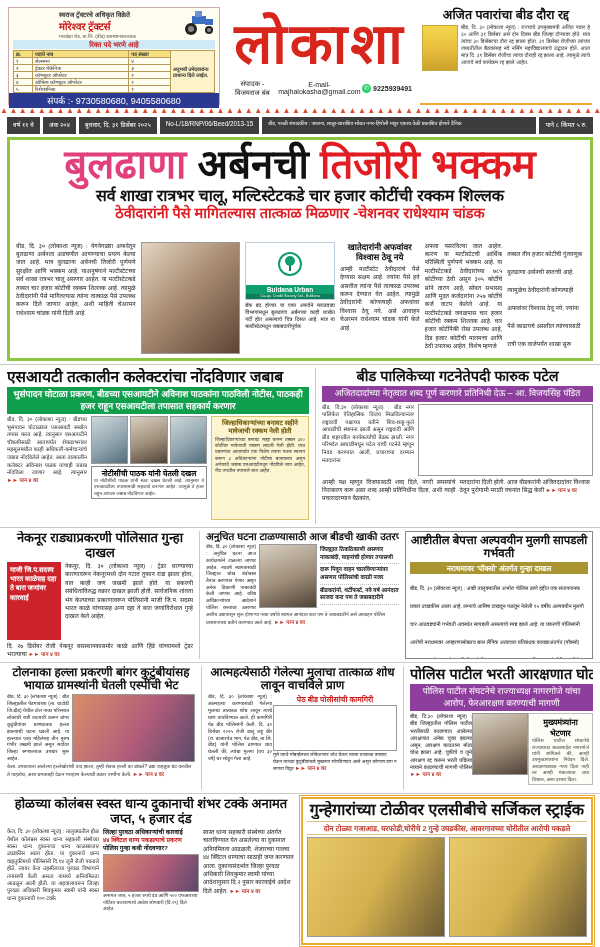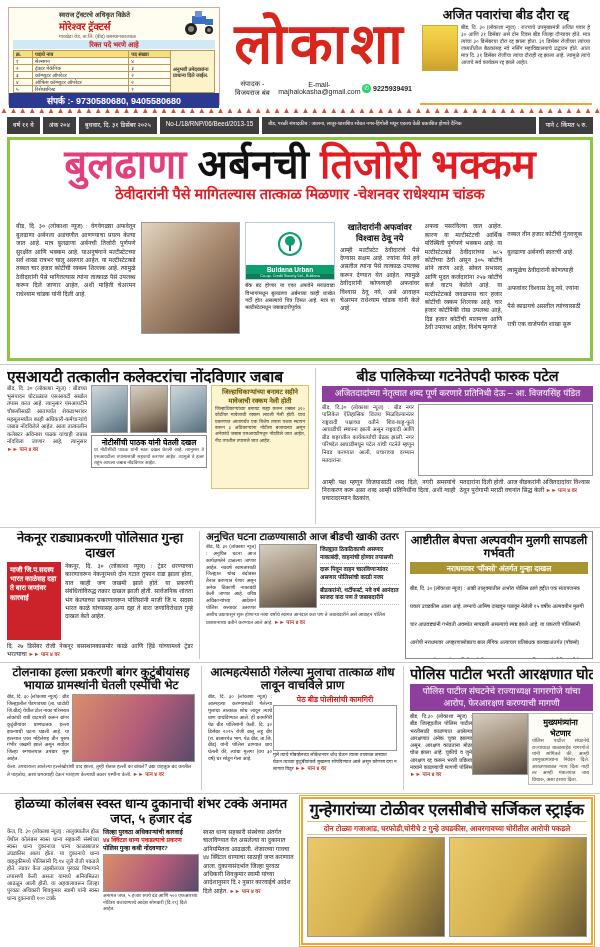--- a/index.html
+++ b/index.html
@@ -12,21 +12,21 @@
   .ad-head { position:relative; padding:2px 3px 0 6px;margin-left:44px; }
   .ad-line1 { font-size:6.5px; color:#333; font-weight:bold; }
   .ad-name { font-size:10px; color:#c81f1f; font-weight:bold; }
   .ad-line3 { font-size:4.8px; color:#555; }
   .ad-tractor { position:absolute; right:3px; top:2px; }
   .ad-strip { background:#cfe9f7; color:#c81f1f; font-weight:bold; font-size:7px; text-align:center; margin:1px 4px; }
   .ad-table { border-collapse:collapse; margin:0 4px; flex:1; }
   .ad-table th, .ad-table td { border:1px solid #b99a5a; font-size:5px; padding:0 2px; text-align:left; color:#333; }
   .ad-table th { background:#f6df7f; font-weight:bold; }
   .ad-note { background:#fdf3c8; font-size:5px; color:#a33; text-align:center; width:44px; font-weight:bold; }
-  .ad-contact { background:#2b3990; color:#fff; font-weight:bold; font-size:9px; text-align:center; padding:1px 0; }
+  .ad-contact { background:#2b3990; color:#fff; font-weight:normal; font-size:9px; text-align:center; padding:1px 0; }
   .masthead { flex:1; text-align:center; padding-top:6px; }
   .mast-title { color:#d9261c; font-weight:bold; font-size:56px; line-height:62px; letter-spacing:3px; }
   .mast-row { display:flex; justify-content:space-between; align-items:center; font-size:7px; color:#222; padding:4px 2px 0 2px; }
   .wa { display:inline-flex; align-items:center; gap:2px; font-weight:bold; }
   .wa-dot { width:9px; height:9px; background:#25d366; border-radius:50%; color:#fff; font-size:6px; line-height:9px; text-align:center; display:inline-block; }
   .top-art { width:172px; padding:1px 2px; border-bottom:2px solid #f0a830; }
   .top-art h2 { font-size:12.5px; color:#111; text-align:center; line-height:1.15; margin-bottom:2px; }
   .top-art-body { font-size:5.2px; color:#333; text-align:justify; line-height:1.35; }
   .ajit-photo { float:left; width:36px; height:46px; margin:1px 3px 1px 0; background:linear-gradient(180deg,#f3d84e 0%,#e8bd3c 55%,#caa22e 100%); border:1px solid #c9a93a; }
 
@@ -244,20 +244,21 @@
     <span class="dl-cell">बुधवार, दि. ३१ डिसेंबर २०२५</span>
     <span class="dl-cell">No-L/18/RNP/06/Beed/2013-15</span>
     <span class="dl-cell dl-grow">बीड, परळी संपादकीय : जालना, लातूर-धाराशिव सोबत नगर-हिंगोली मधून एकाच वेळी प्रकाशित होणारे दैनिक</span>
     <span class="dl-cell">पाने ८   किंमत ५ रु.</span>
   </div>
 
   <div class="lead">
     <div class="lead-h">
       <span class="lh-pink">बुलढाणा</span><span class="lh-black"> अर्बनची </span><span class="lh-red">तिजोरी भक्कम</span>
     </div>
+    <div class="lead-sub1">सर्व शाखा रात्रभर चालू, मल्टिस्टेटकडे चार हजार कोटींची रक्कम शिल्लक</div>
     <div class="lead-sub2">ठेवीदारांनी पैसे मागितल्यास तात्काळ मिळणार -चेशनवर राधेश्याम चांडक</div>
     <div class="lead-body">
       <div class="txt lb-c1">बीड, दि. ३० (लोकाशा न्यूज) : वेगवेगळ्या अफवेतून बुलढाणा अर्बनला अडचणीत आणण्याचा प्रयत्न केल्या जात आहे. मात्र बुलढाणा अर्बनची तिजोरी पुर्णपणे सुरक्षीत आणि भक्कम आहे. याअनुषंगाने मल्टीस्टेटच्या सर्व शाखा रात्रभर चालू असणार आहेत. या मल्टीस्टेटकडे तब्बल चार हजार कोटींची रक्कम शिल्लक आहे. त्यामुळे ठेवीदारांनी पैसे मागितल्यास त्यांना तात्काळ पैसे उपलब्ध करून दिले जाणार आहेत, अशी माहिती चेअरमन राधेश्याम चांडक यांनी दिली आहे.</div>
       <div class="lead-photo"></div>
       <div class="lb-logo">
         <div class="logo-card">
           <div class="logo-top">
             <svg width="26" height="26" viewBox="0 0 26 26">
               <circle cx="13" cy="13" r="11" fill="none" stroke="#0f9e6e" stroke-width="2"></circle>
               <rect x="12" y="13" width="2" height="7" fill="#0c7d58"></rect>
@@ -277,20 +278,21 @@
       <div class="lb-c3">
         <span class="txt" style="display:inline">तब्बल तीन हजार कोटींची गुंतवणूक बुलढाणा अर्बनची स्वतःची आहे. त्यामुळेच ठेवीदारांनी कोणत्याही अफवांवर विश्वास ठेवू नये, ज्यांना पैसे काढायचे असतील त्यांच्यासाठी रात्री एक वाजेपर्यंत शाखा सुरू ठेवलेल्या आहेत. पैसे मागणाऱ्यांना संपूर्ण रक्कम मल्टीस्टेटकडे उपलब्ध आहे. मुख्य शाखेतील कर्मचारीही इतर शाखांकडे पाठविण्यात आलेले आहेत. कोणालाही त्रास होणार नाही याची काळजी आम्ही पुर्णपणे घेत आहोत,</span>
         
       </div>
     </div>
   </div>
 
   <div class="band band2">
     <div class="art-sit">
       <div class="hl sit-h">एसआयटी तत्कालीन कलेक्टरांचा नोंदविणार जबाब</div>
+      <div class="sub-green">भुसंपादन घोटाळा प्रकरण, बीडच्या एसआयटीने अविनाश पाठकांना पाठविली नोटीस, पाठकही हजर राहून एसआयटीला तपासात सहकार्य करणार</div>
       <div class="sit-row">
         <div class="txt sit-body">
           <span>बीड, दि. ३० (लोकाशा न्यूज) : बीडच्या भुसंपादन घोटाळ्यात एसआयटी सखोल तपास करत आहे. त्यानुसार एसआयटीने चौकशीसाठी आतापर्यंत शेकडाभरांवर महसूलमधील काही अधिकारी-कर्मचाऱ्यांचे जबाब नोंदविलेले आहेत. आता तात्कालीन कलेक्टर अविनाश पाठक यांचाही जबाब नोंदविला जाणार आहे, त्यानुसार</span>
           <span class="cont">►► पान ४ वर</span>
         </div>
         <div class="sit-photos">
           <div class="sit-pics">
             <div class="photo sit-pic ph-cool"></div>
             <div class="photo sit-pic ph-port"></div>
             <div class="photo sit-pic ph-cool"></div>

